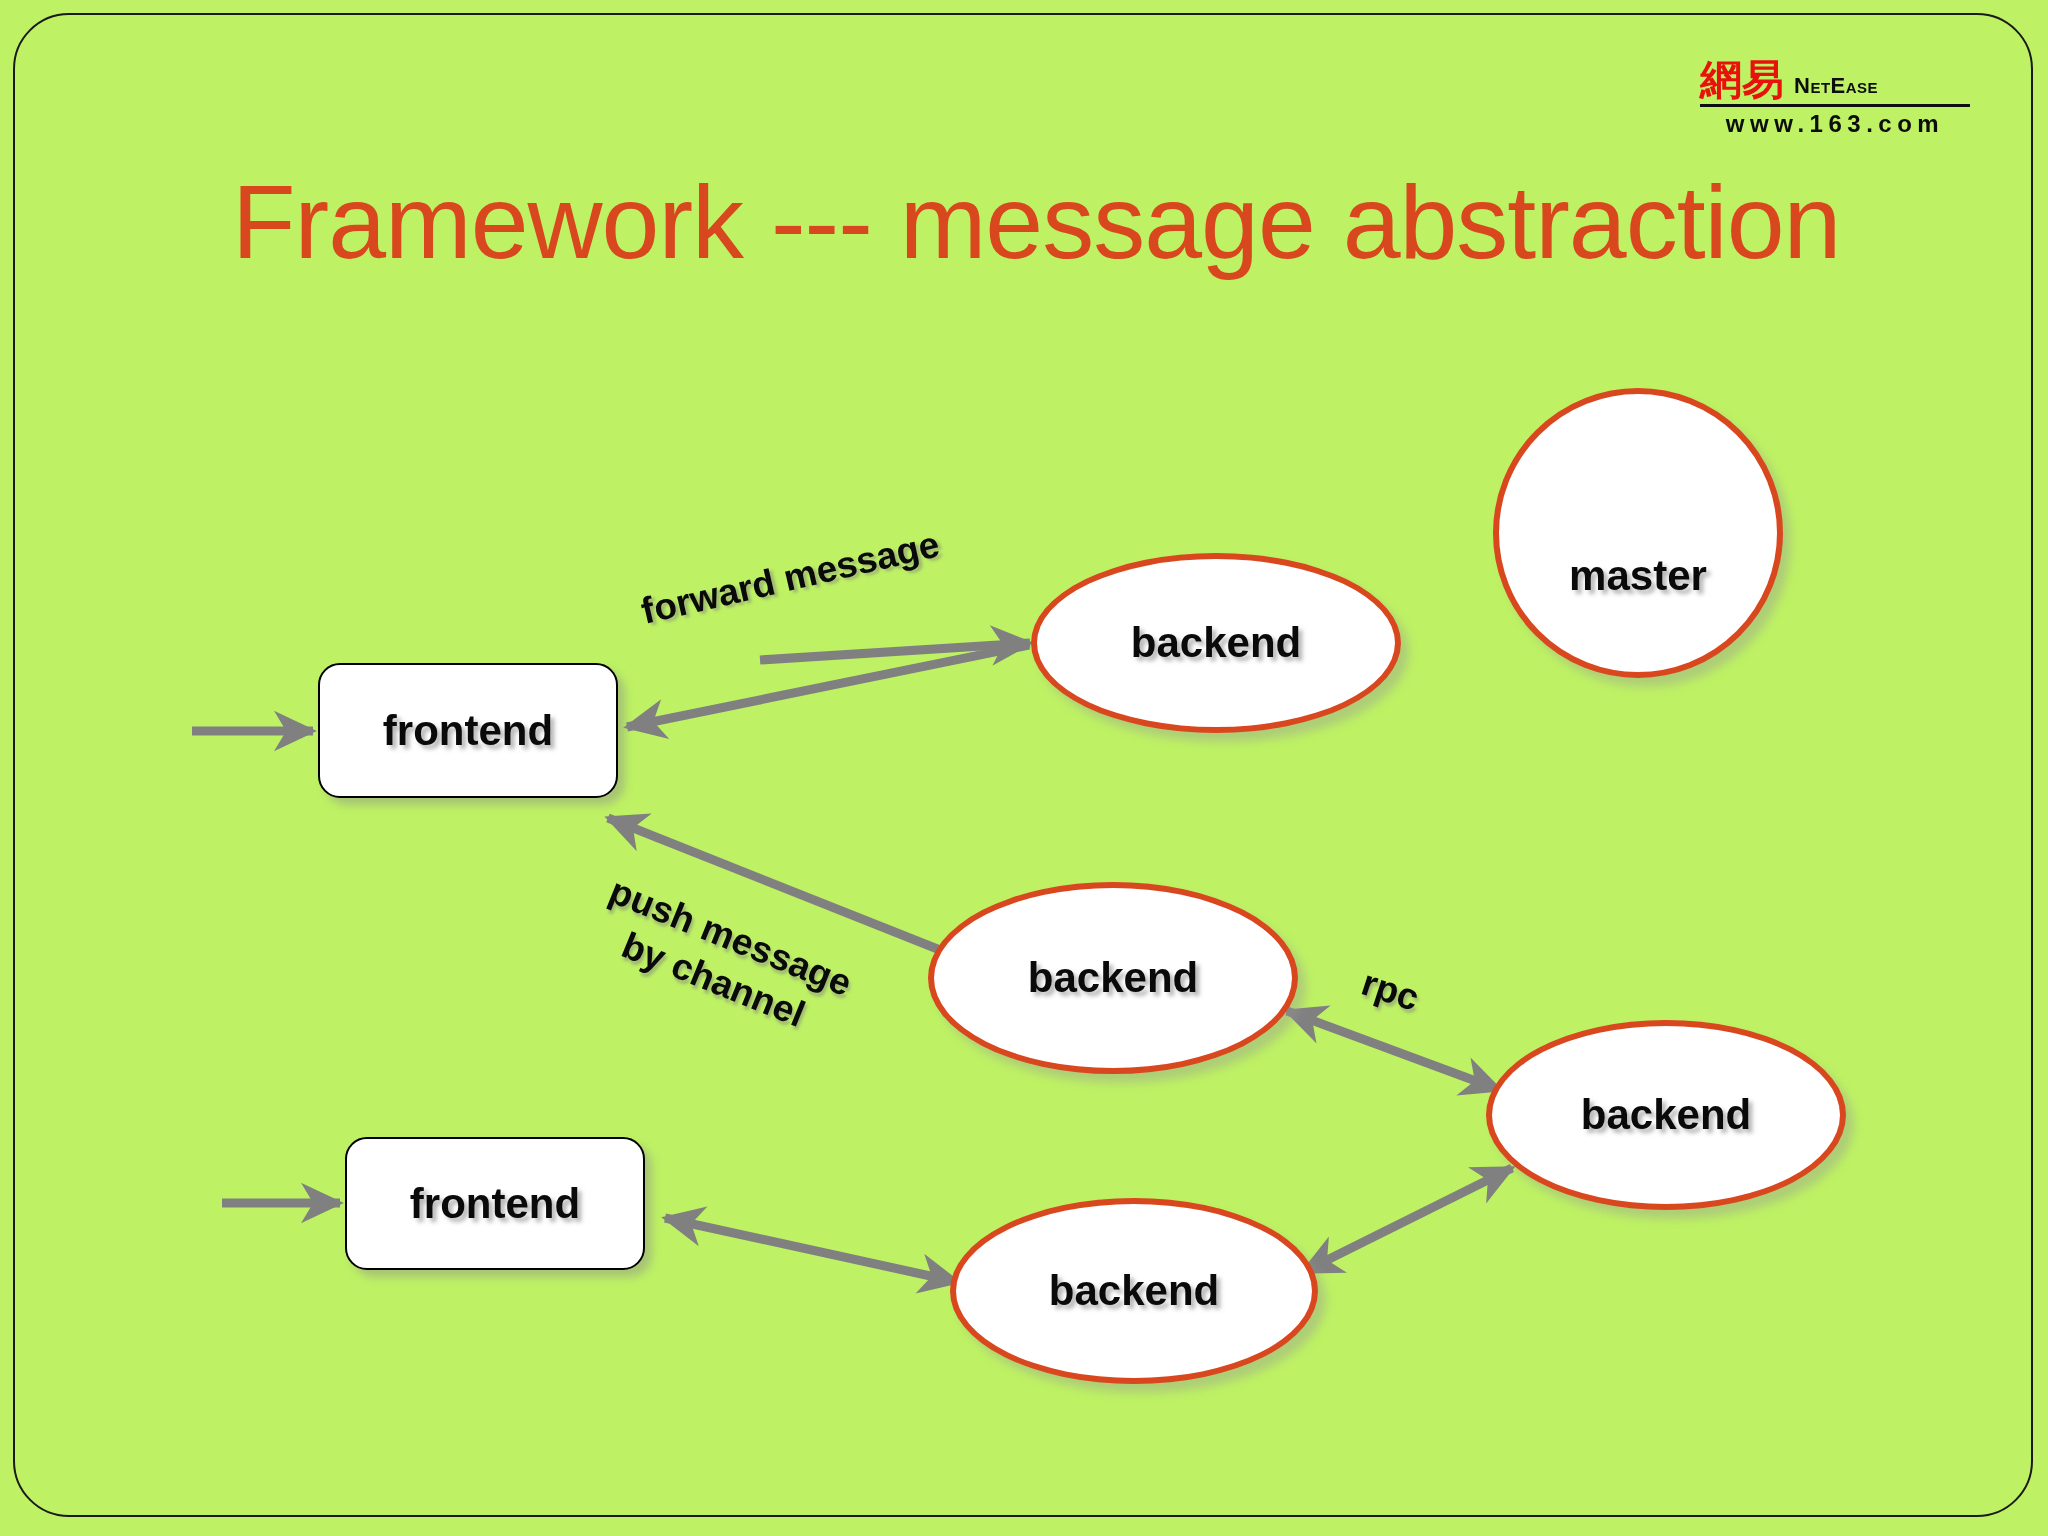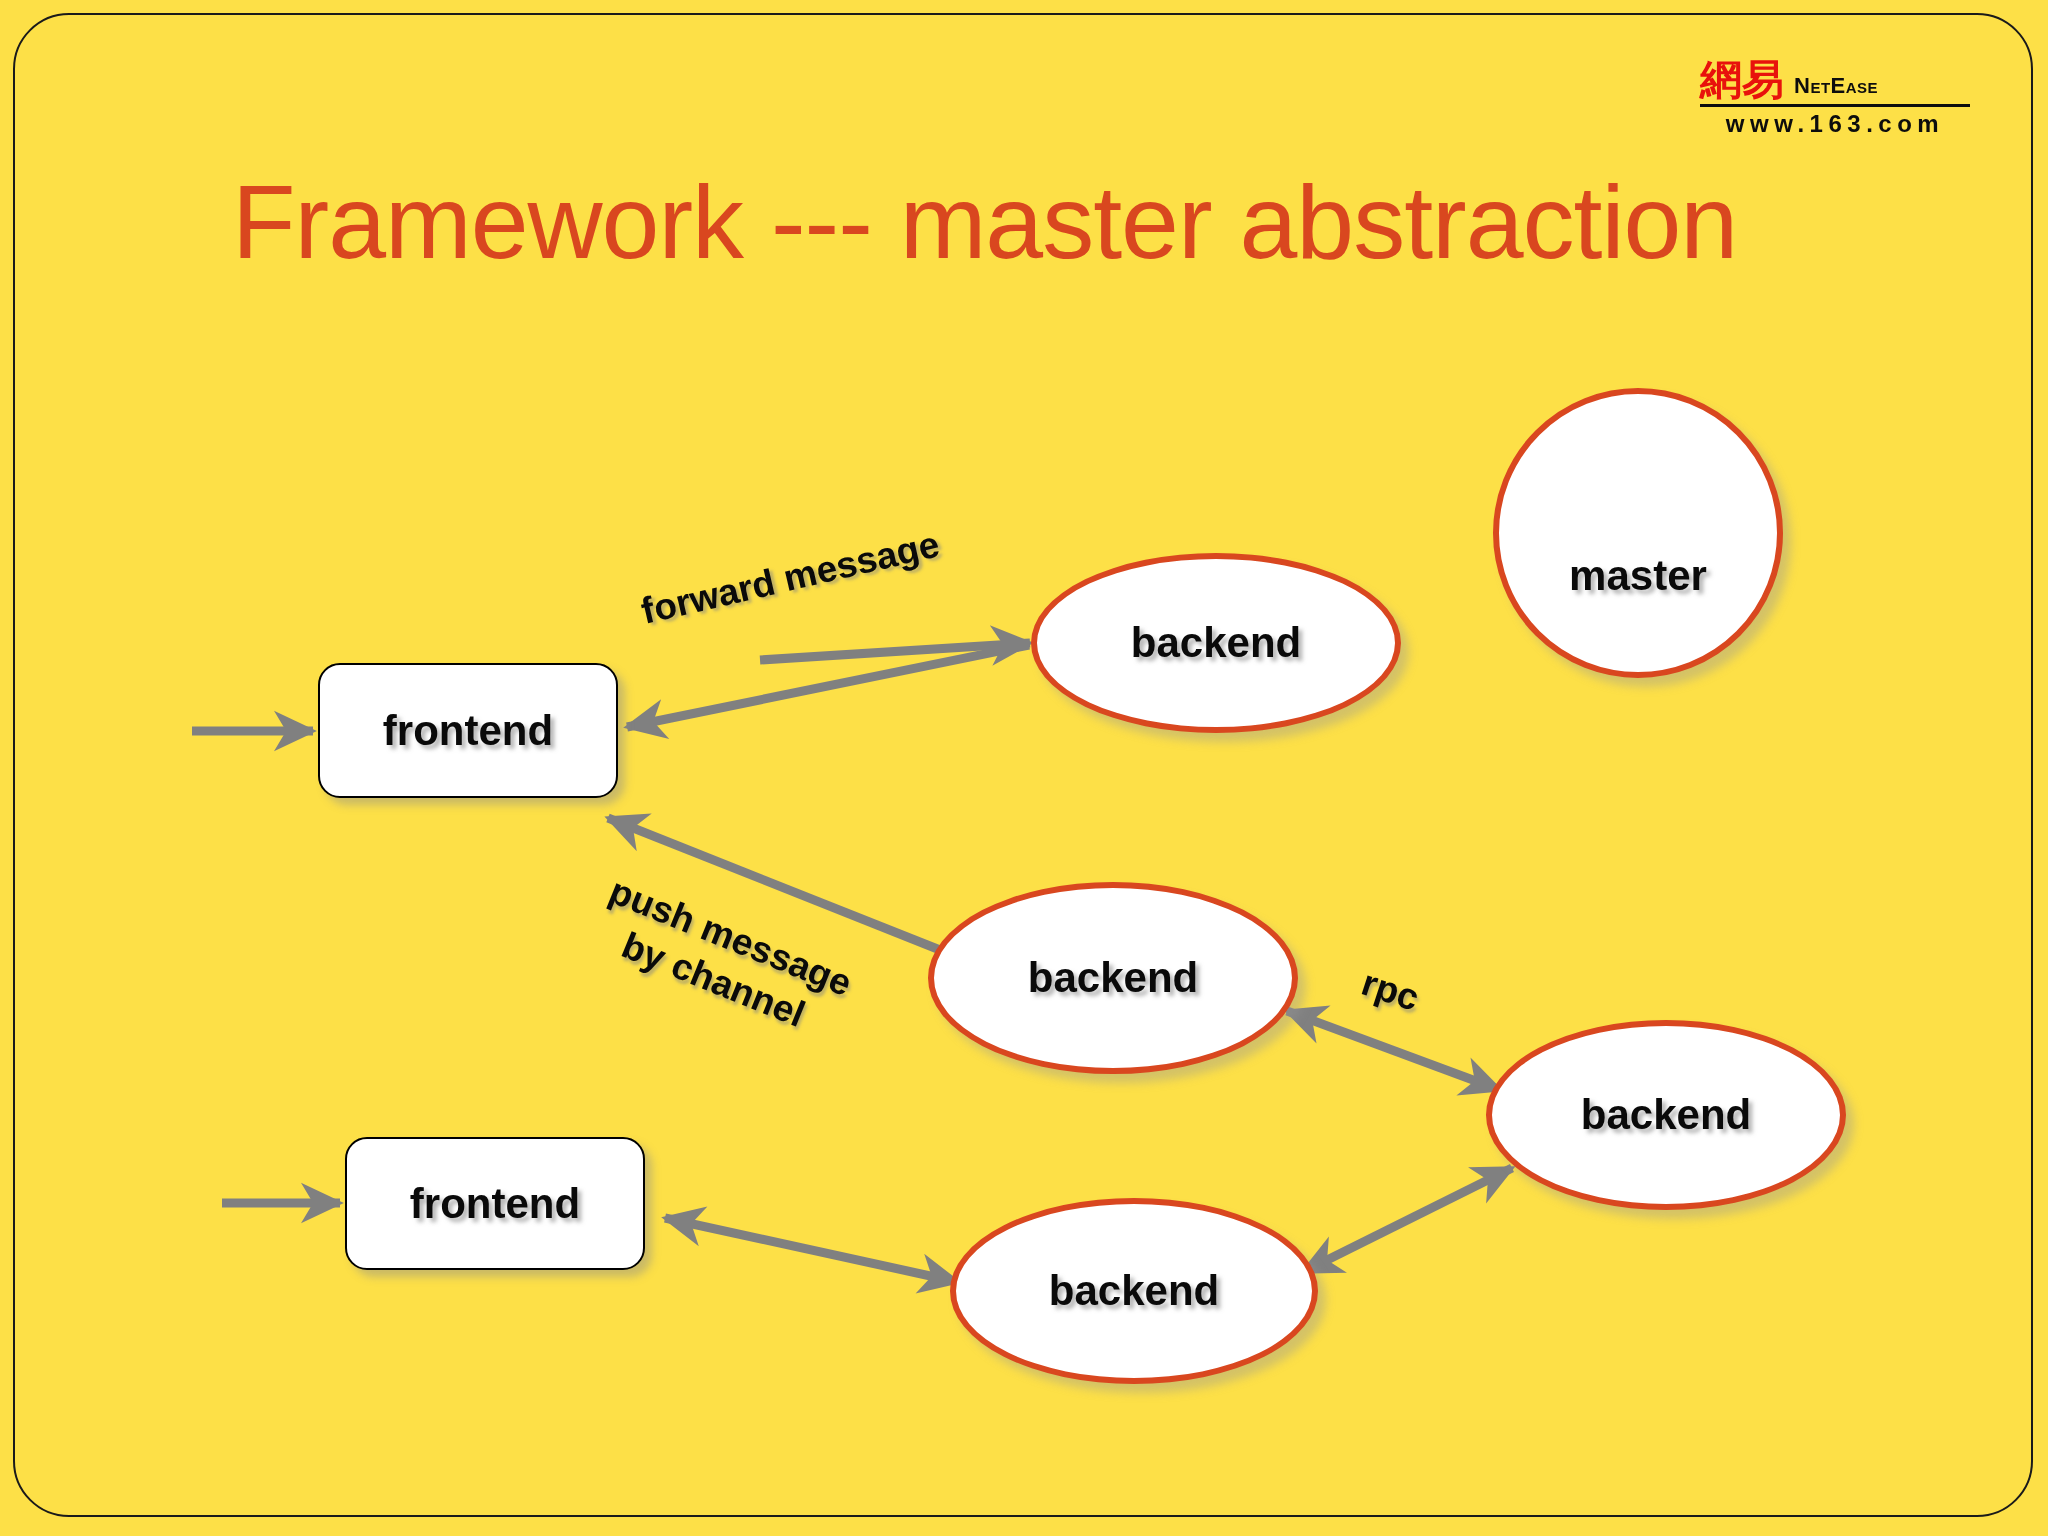--- a/index.html
+++ b/index.html
@@ -8,21 +8,21 @@
     padding: 0;
     background: #ffffff;
   }
   body {
     font-family: "Liberation Sans", sans-serif;
   }
   #slide {
     position: relative;
     width: 2048px;
     height: 1536px;
-    background: #fde047;
+    background: #bef264;
     overflow: hidden;
   }
   
   #slide-frame {
     position: absolute;
     left: 13px;
     top: 13px;
     width: 2020px;
     height: 1504px;
     border: 2px solid #1a1a1a;
@@ -152,21 +152,21 @@
 
   <div id="logo">
     <div class="logo-row">
       <span class="logo-cn">網易</span>
       <span class="logo-en">NetEase</span>
     </div>
     <div class="logo-rule"></div>
     <div class="logo-url">www.163.com</div>
   </div>
 
-  <div id="title">Framework --- master abstraction</div>
+  <div id="title">Framework --- message abstraction</div>
 
   <svg id="edges" viewBox="0 0 2048 1536" xmlns="http://www.w3.org/2000/svg">
     <defs>
       <marker id="arrowEnd" viewBox="0 0 12 12" refX="10.5" refY="6" markerWidth="5.2" markerHeight="5.2" orient="auto-start-reverse">
         <path d="M 0.5 0.8 L 11.5 6 L 0.5 11.2 L 3.6 6 Z" fill="#808080"></path>
       </marker>
       <marker id="arrowStart" viewBox="0 0 12 12" refX="10.5" refY="6" markerWidth="5.2" markerHeight="5.2" orient="auto-start-reverse">
         <path d="M 0.5 0.8 L 11.5 6 L 0.5 11.2 L 3.6 6 Z" fill="#808080"></path>
       </marker>
     </defs>

